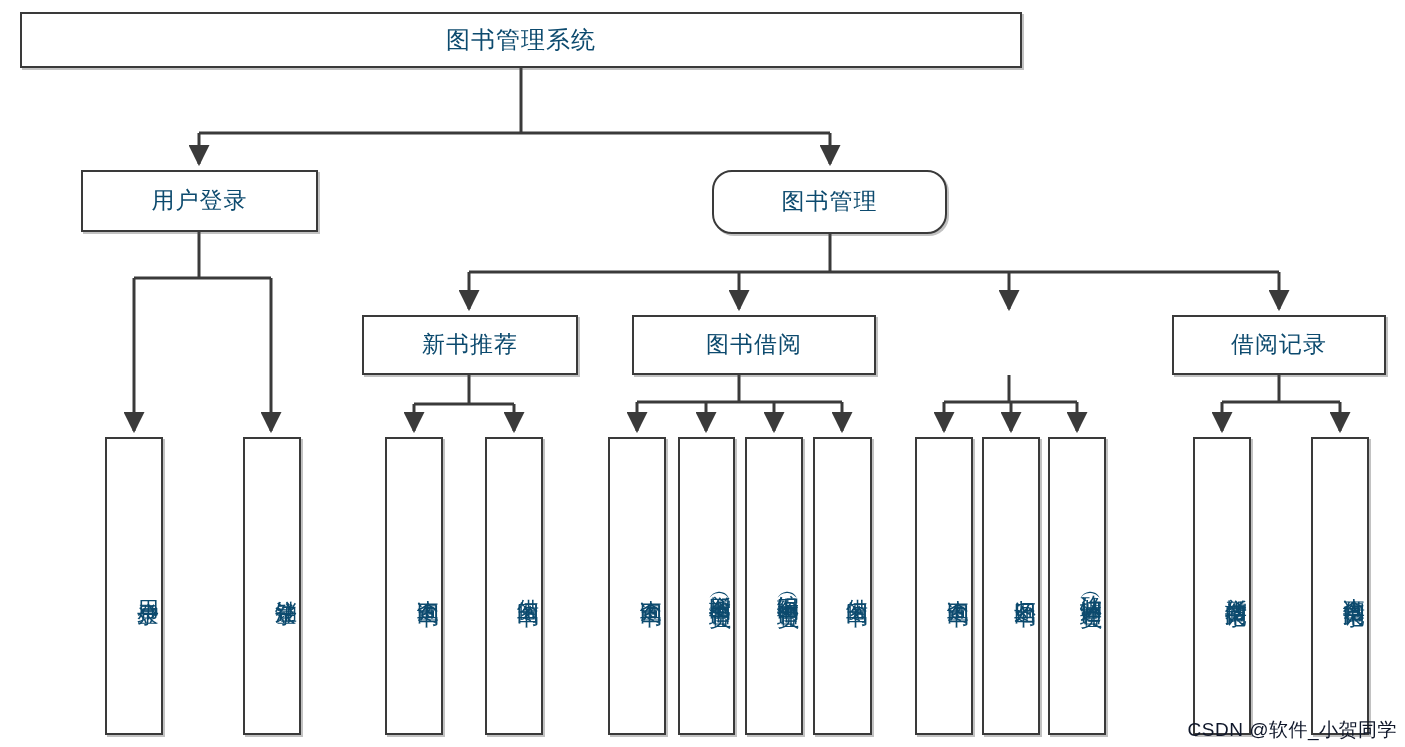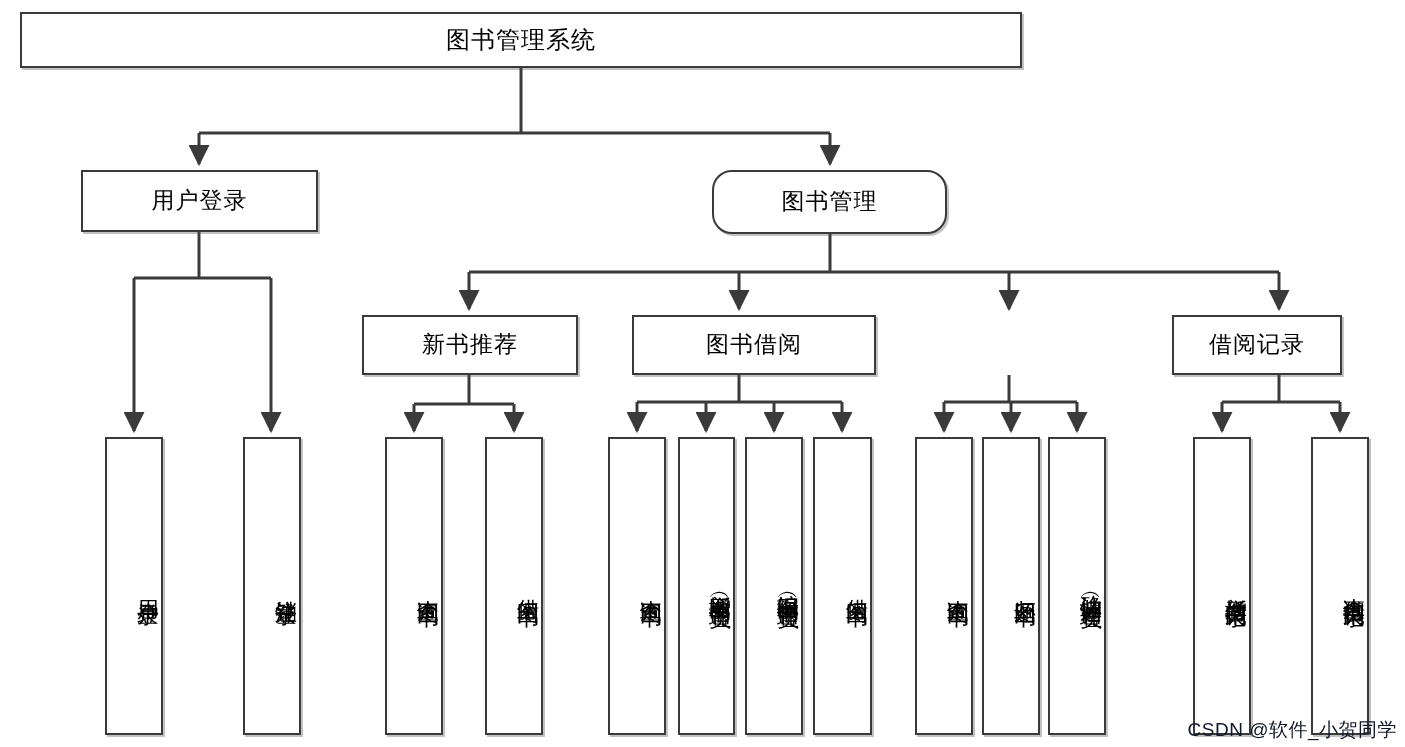--- a/index.html
+++ b/index.html
@@ -13,21 +13,21 @@
     height: 747px;
     background: #ffffff;
     overflow: hidden;
     font-family: "Liberation Sans", "DejaVu Sans", sans-serif;
   }
   .node {
     position: absolute;
     box-sizing: border-box;
     border: 2px solid #3a3a3a;
     background: #ffffff;
-    color: #000000;
+    color: #0c4a6e;
     display: flex;
     align-items: center;
     justify-content: center;
     text-align: center;
     box-shadow: 2px 2px 0 0 rgba(80,80,80,0.35);
   }
   .node.horiz {
     font-size: 23px;
     letter-spacing: 1px;
     line-height: 1.2;
@@ -131,21 +131,21 @@
   <div class="node horiz" style="left:712px; top:170px; width:235px; height:64px;border-radius:20px;">
     <span>图书管理</span>
   </div>
 
   <div class="node horiz" style="left:362px; top:315px; width:216px; height:60px;">
     <span>新书推荐</span>
   </div>
   <div class="node horiz" style="left:632px; top:315px; width:244px; height:60px;">
     <span>图书借阅</span>
   </div>
-  <div class="node horiz" style="left:1172px; top:315px; width:170px; height:60px;">
+  <div class="node horiz" style="left:1172px; top:315px; width:214px; height:60px;">
     <span>借阅记录</span>
   </div>
 
   <div class="node vert" style="left:105px; top:437px; width:58px; height:298px;">
     <span class="vlabel">用户登录</span>
   </div>
   <div class="node vert" style="left:243px; top:437px; width:58px; height:298px;">
     <span class="vlabel">注销登录</span>
   </div>
 

